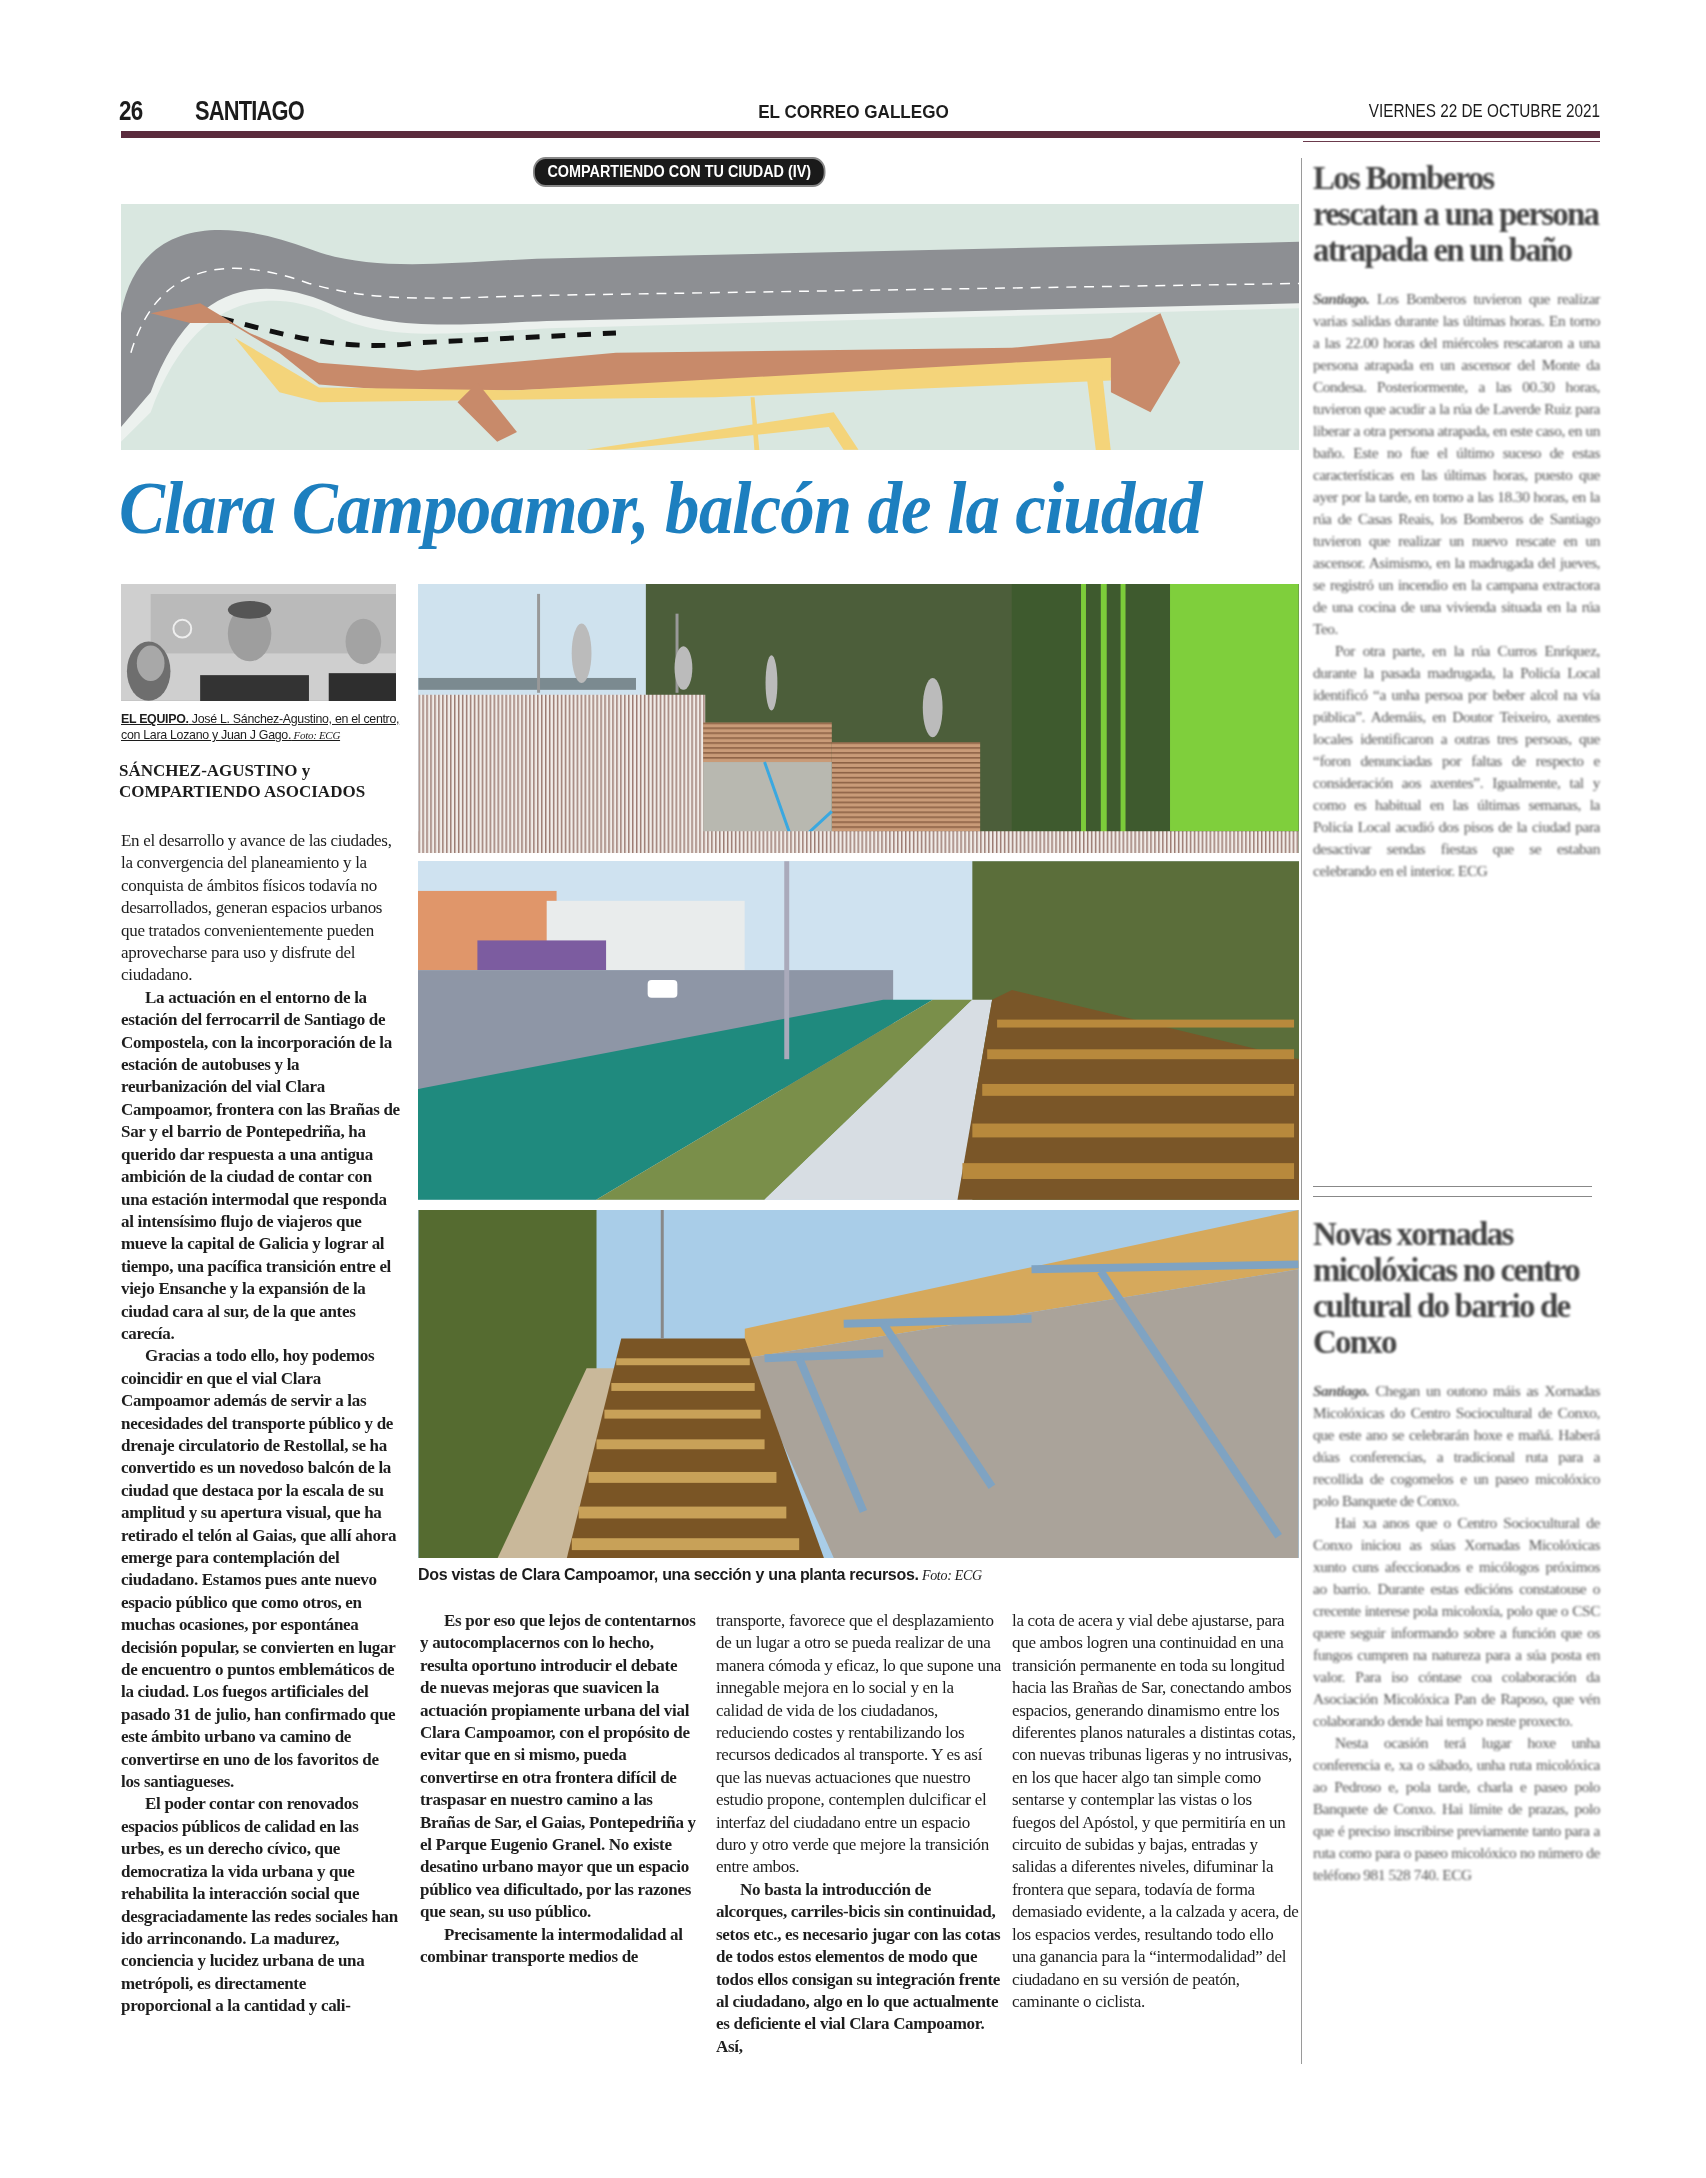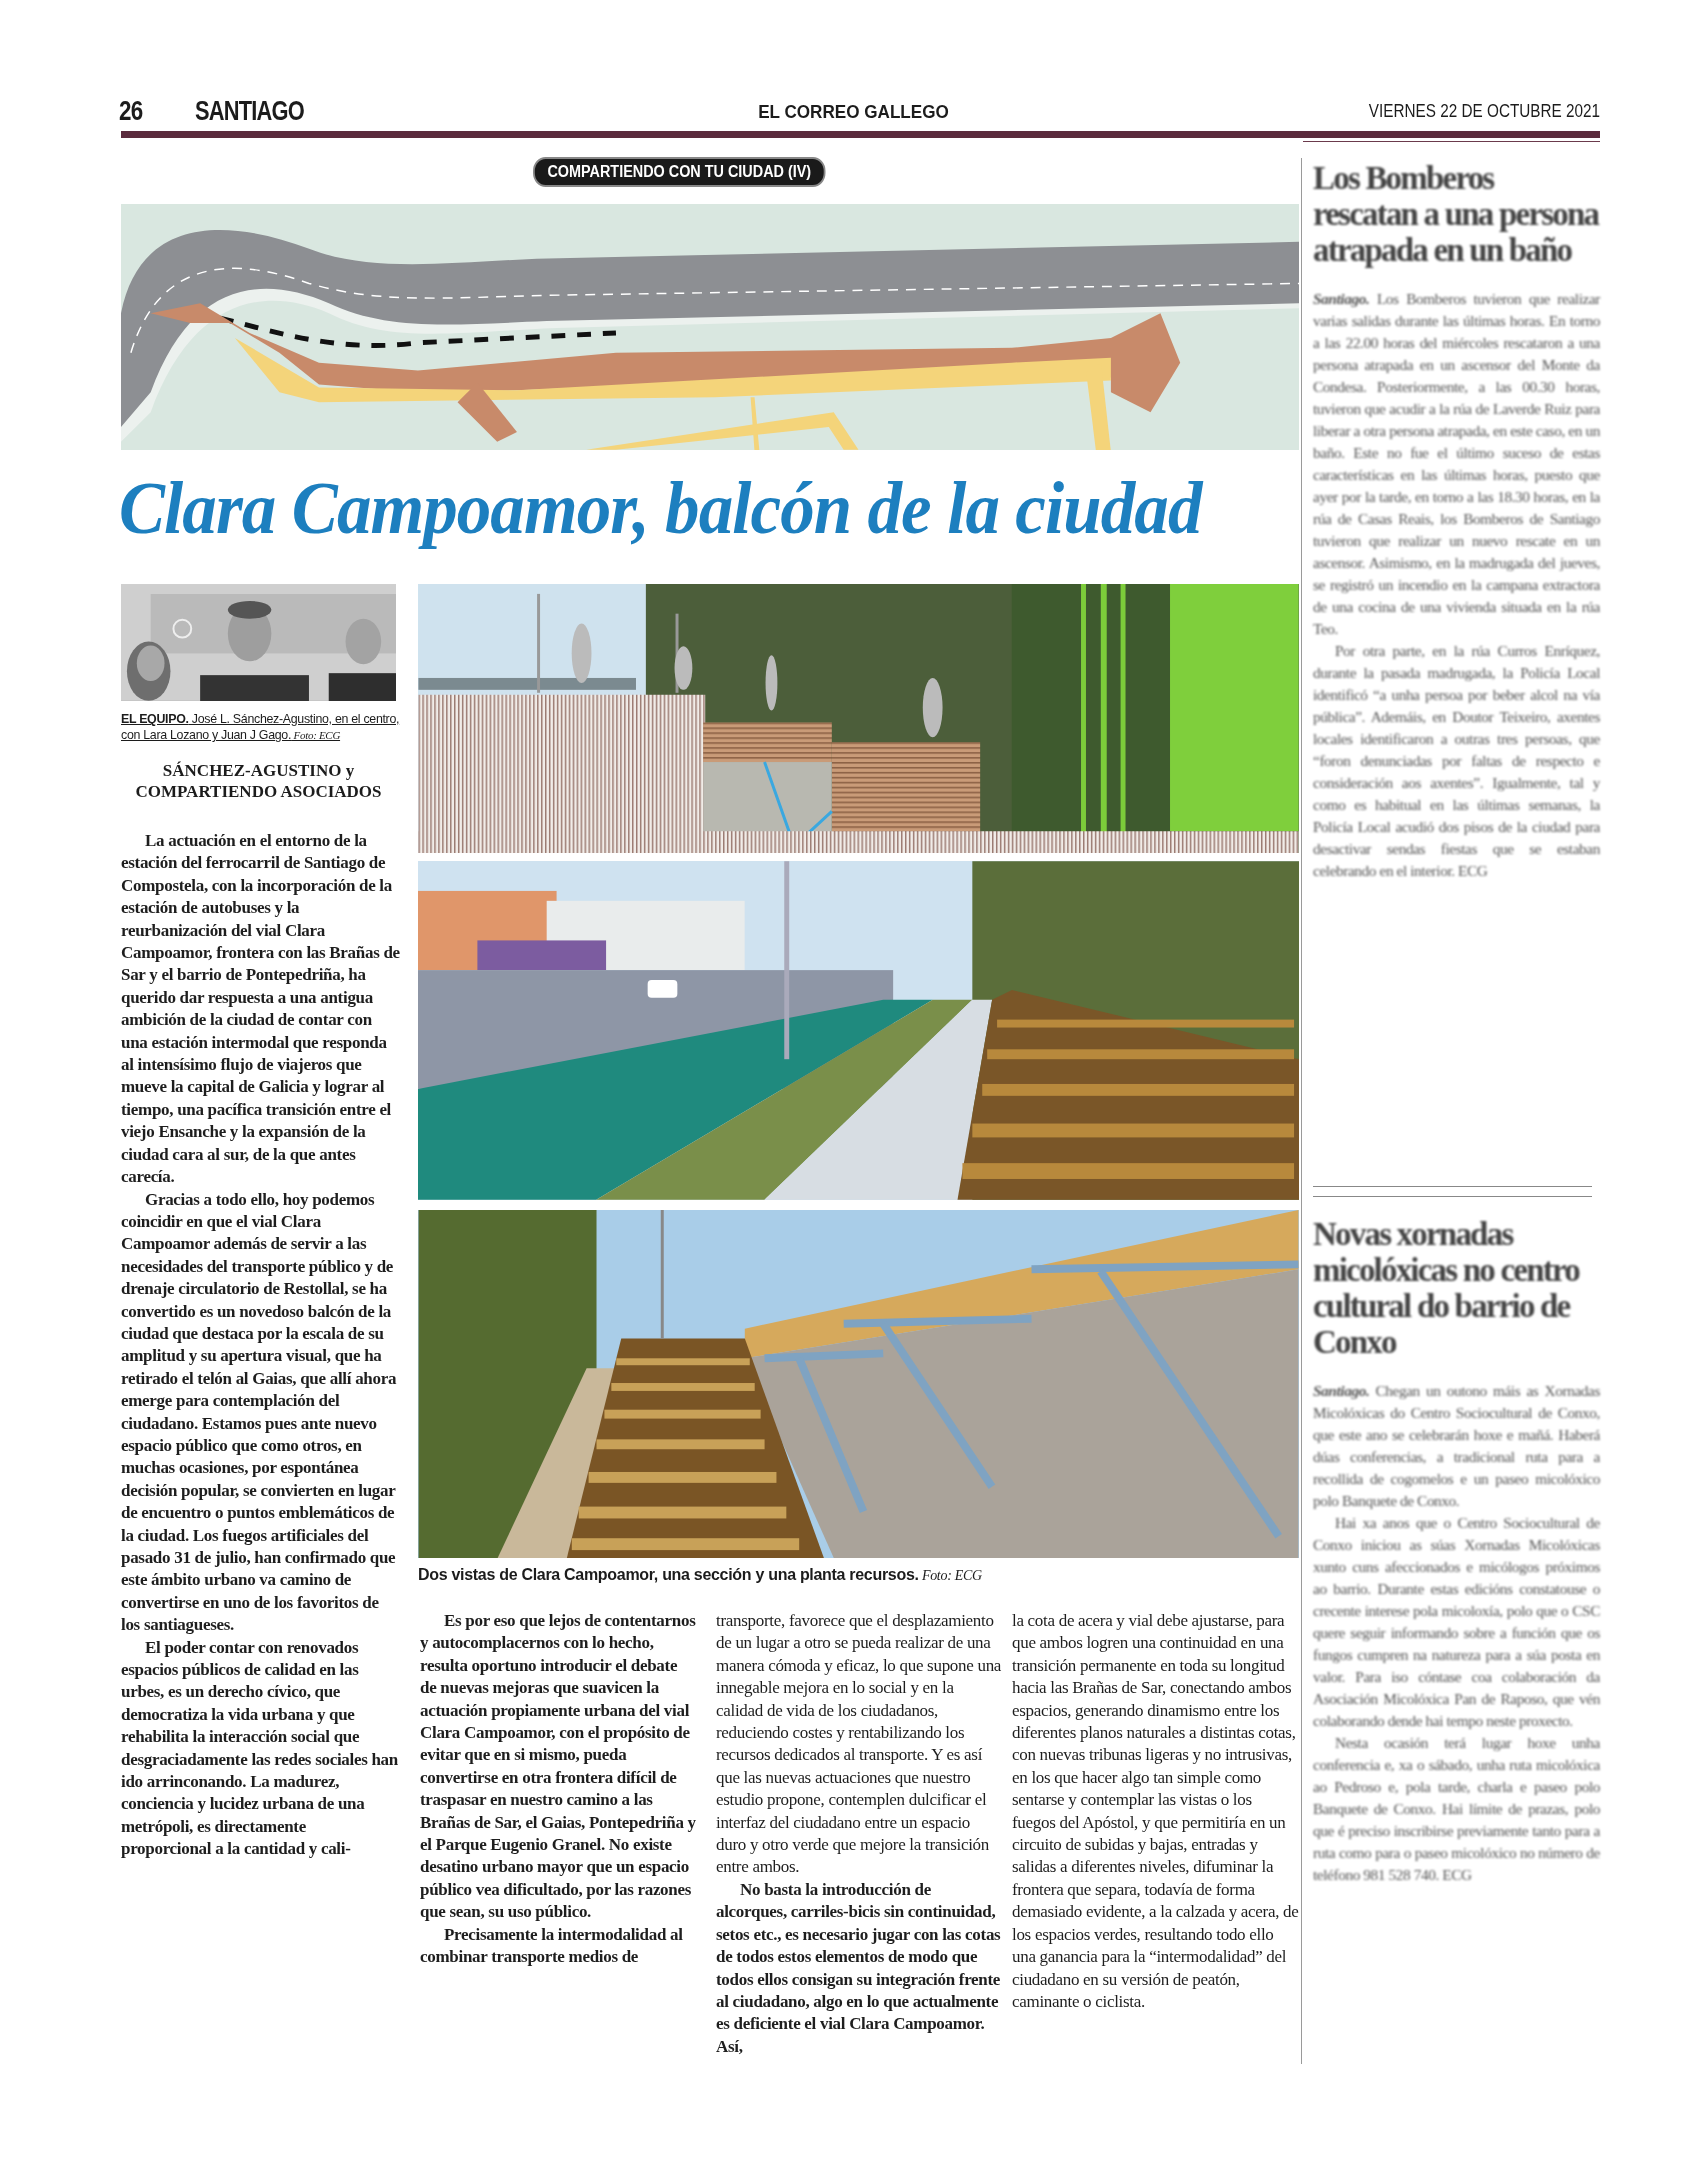--- a/index.html
+++ b/index.html
@@ -20,21 +20,21 @@
   .plan { position:absolute; left:121px; top:204px; width:1178px; height:246px; background:#d9e7e0; overflow:hidden; }
 
   
   .headline { position:absolute; left:119px; top:465px; width:1188px; font-family:"Liberation Serif", serif; font-style:italic; font-size:75px; color:#1d7fbf; letter-spacing:-1px; white-space:nowrap; transform:scaleX(0.92); transform-origin:left; }
 
   
   .team-photo { position:absolute; left:121px; top:584px; width:275px; height:117px; background:linear-gradient(180deg,#d9d9d9 0%,#bdbdbd 60%,#8c8c8c 100%); overflow:hidden; }
   .photo-caption { position:absolute; left:121px; top:711px; width:287px; font-family:"Liberation Sans", sans-serif; font-size:12.4px; line-height:16px; letter-spacing:-0.3px;text-decoration:underline; }
   .photo-caption b { font-weight:bold; }
   .photo-caption i { font-family:"Liberation Serif", serif; font-size:11px; }
-  .byline { position:absolute; left:119px; top:760px; width:279px; text-align:center; font-family:"Liberation Serif", serif; font-weight:bold; font-size:17px; line-height:21px; }
+  .byline { position:absolute; left:119px; top:760px; width:279px; text-align:left; font-family:"Liberation Serif", serif; font-weight:bold; font-size:17px; line-height:21px; }
 
   
   .col { position:absolute; font-family:"Liberation Serif", serif; font-size:17px; line-height:22.4px; letter-spacing:-0.3px; color:#1e1e1e; }
   .col p { margin:0; }
   .col p.ind { text-indent:24px;font-weight:bold; }
   .col1 { left:121px; top:830px; width:279px; }
   .col2 { left:420px; top:1610px; width:277px; }
   .col3 { left:716px; top:1610px; width:287px; }
   .col4 { left:1012px; top:1610px; width:287px; }
 
@@ -104,20 +104,21 @@
 </div>
 <div class="photo-caption">
   <b>EL EQUIPO.</b><span> José L. Sánchez-Agustino, en el centro, con Lara Lozano y Juan J Gago.</span><i> Foto: ECG</i>
 </div>
 <div class="byline">
   <div>SÁNCHEZ-AGUSTINO y</div>
   <div>COMPARTIENDO ASOCIADOS</div>
 </div>
 
 <div class="col col1">
+  <p>En el desarrollo y avance de las ciudades, la convergencia del planeamiento y la conquista de ámbitos físicos todavía no desarrollados, generan espacios urbanos que tratados convenientemente pueden aprovecharse para uso y disfrute del ciudadano.</p>
   <p class="ind">La actuación en el entorno de la estación del ferrocarril de Santiago de Compostela, con la incorporación de la estación de autobuses y la reurbanización del vial Clara Campoamor, frontera con las Brañas de Sar y el barrio de Pontepedriña, ha querido dar respuesta a una antigua ambición de la ciudad de contar con una estación intermodal que responda al intensísimo flujo de viajeros que mueve la capital de Galicia y lograr al tiempo, una pacífica transición entre el viejo Ensanche y la expansión de la ciudad cara al sur, de la que antes carecía.</p>
   <p class="ind">Gracias a todo ello, hoy podemos coincidir en que el vial Clara Campoamor además de servir a las necesidades del transporte público y de drenaje circulatorio de Restollal, se ha convertido es un novedoso balcón de la ciudad que destaca por la escala de su amplitud y su apertura visual, que ha retirado el telón al Gaias, que allí ahora emerge para contemplación del ciudadano. Estamos pues ante nuevo espacio público que como otros, en muchas ocasiones, por espontánea decisión popular, se convierten en lugar de encuentro o puntos emblemáticos de la ciudad. Los fuegos artificiales del pasado 31 de julio, han confirmado que este ámbito urbano va camino de convertirse en uno de los favoritos de los santiagueses.</p>
   <p class="ind">El poder contar con renovados espacios públicos de calidad en las urbes, es un derecho cívico, que democratiza la vida urbana y que rehabilita la interacción social que desgraciadamente las redes sociales han ido arrinconando. La madurez, conciencia y lucidez urbana de una metrópoli, es directamente proporcional a la cantidad y cali-</p>
 </div>
 
 <div class="img img1" aria-label="Sección del vial con plataformas de madera y vegetación">
   <svg width="881" height="269" viewBox="0 0 890 272">
     <defs>
       <pattern id="vstripe" width="4" height="4" patternUnits="userSpaceOnUse">
           <rect width="4" height="4" fill="#f1ece8"></rect>

